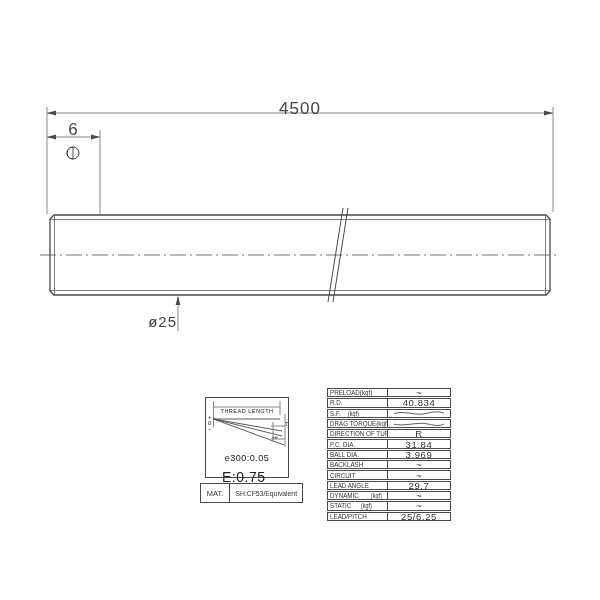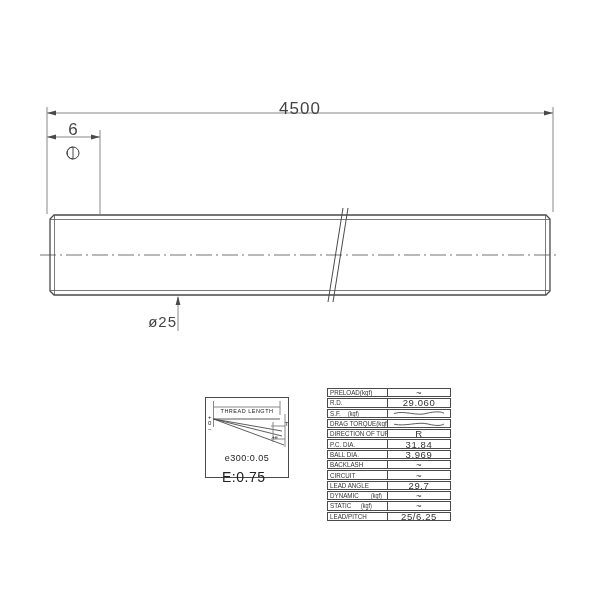--- a/index.html
+++ b/index.html
@@ -115,33 +115,39 @@
     <div id="detailHeader" class="t">THREAD LENGTH</div>
     <div id="axisPlus" class="t">+</div>
     <div id="axisZero" class="t">0</div>
     <div id="axisMinus" class="t">−</div>
     <div id="tLabel" class="t">T</div>
     <div id="eLabel" class="t">+e</div>
     <div id="detailTol" class="t">e300:0.05</div>
     <div id="detailVar" class="t">E:0.75</div>
   </div>
 
+  <div id="matRow1" class="abs matbox">
+    <div id="matLabelCell">MAT.</div>
+    <div id="matValueCell">
+      <span>SH:CF53/Equivalent</span>
+    </div>
+  </div>
 
   <div id="specTable" class="abs">
     <div class="srow">
       <div class="slabel">
           <span class="txt">PRELOAD(kgf)</span>
         </div>
       <div class="sval">~</div>
     </div>
     <div class="srow">
       <div class="slabel">
           <span class="txt">R.D.</span>
         </div>
-      <div class="sval">29.060</div>
+      <div class="sval">40.834</div>
     </div>
     <div class="srow">
       <div class="slabel">
           <span class="txt">S.F.</span>
           <span class="unit">(kgf)</span>
         </div>
       <div class="sval">
         <svg class="wave" width="54" height="8" viewBox="0 0 54 8">
             <path d="M2 4.5 C 13 1.2, 24 7.2, 34 4.5 S 50 3, 52 4.2" fill="none" stroke-width="0.9"></path>
           </svg>

